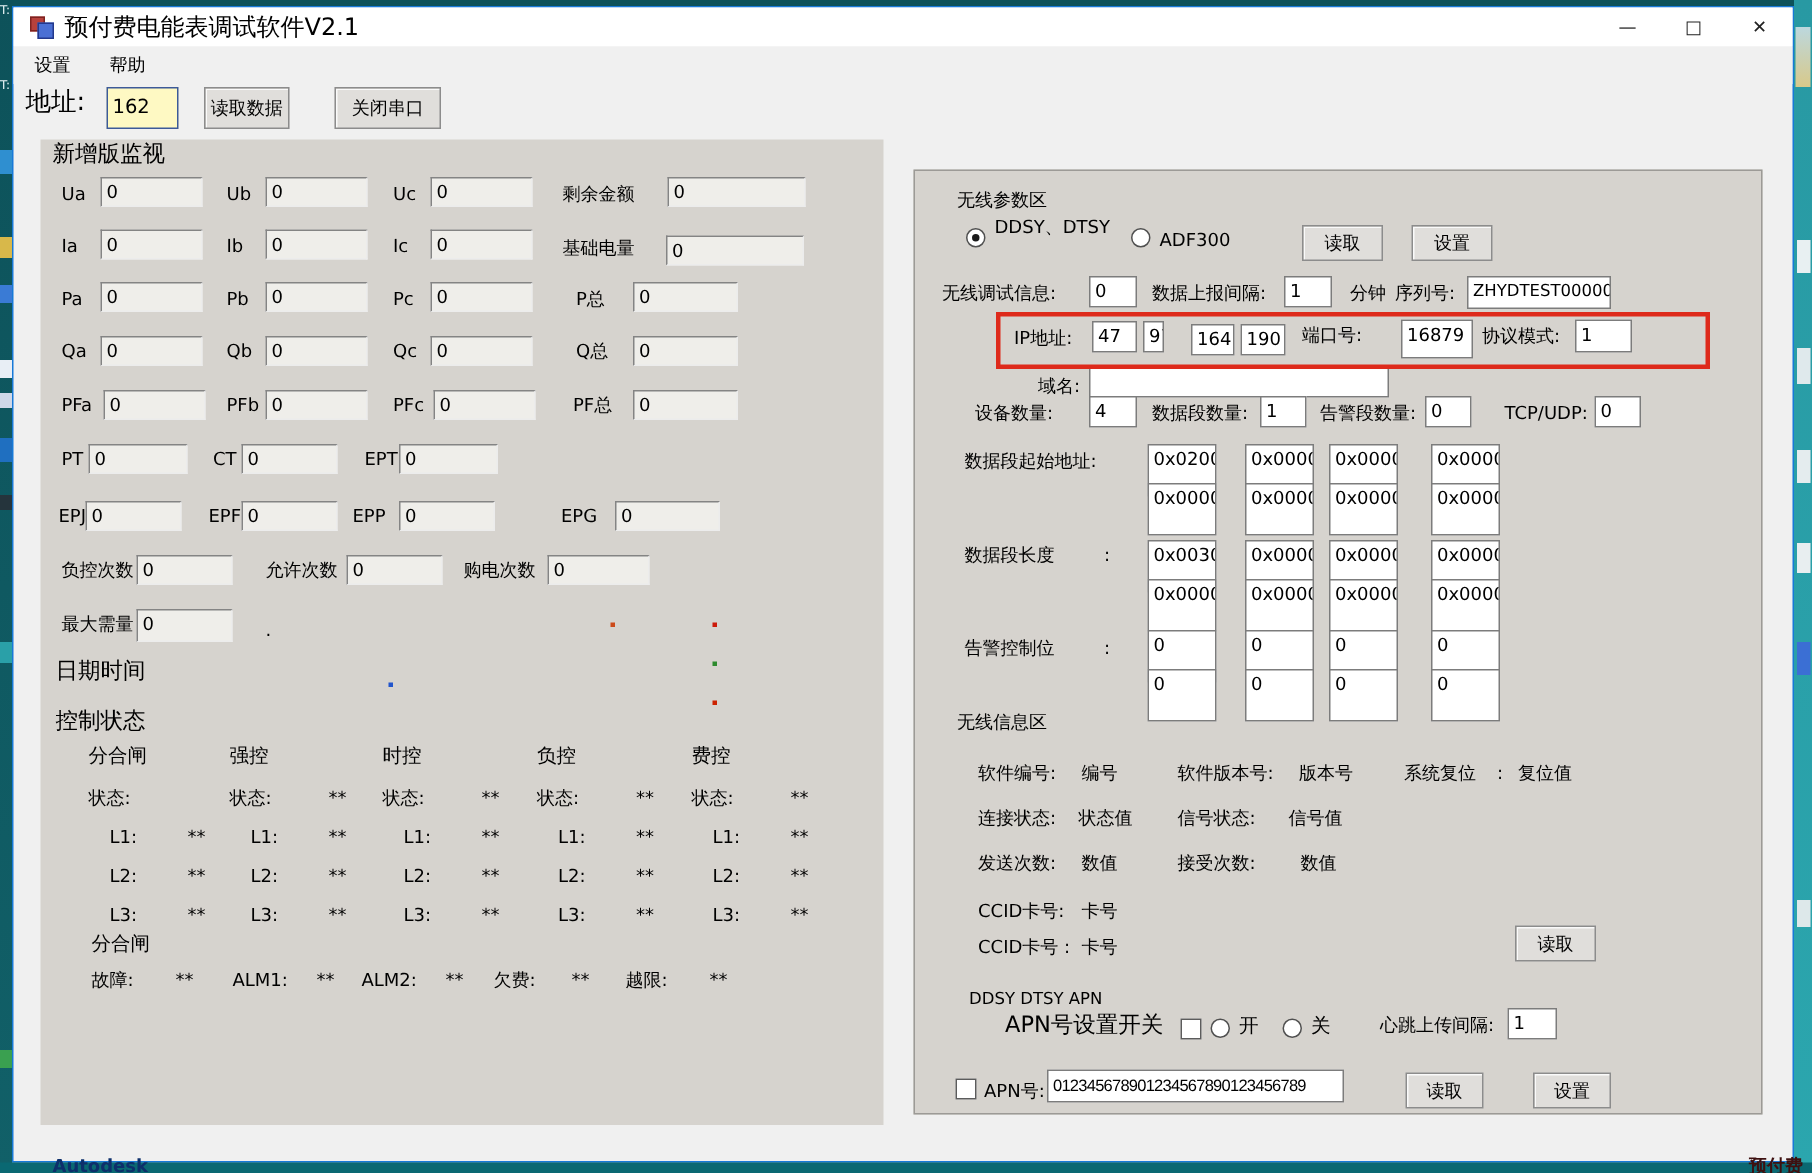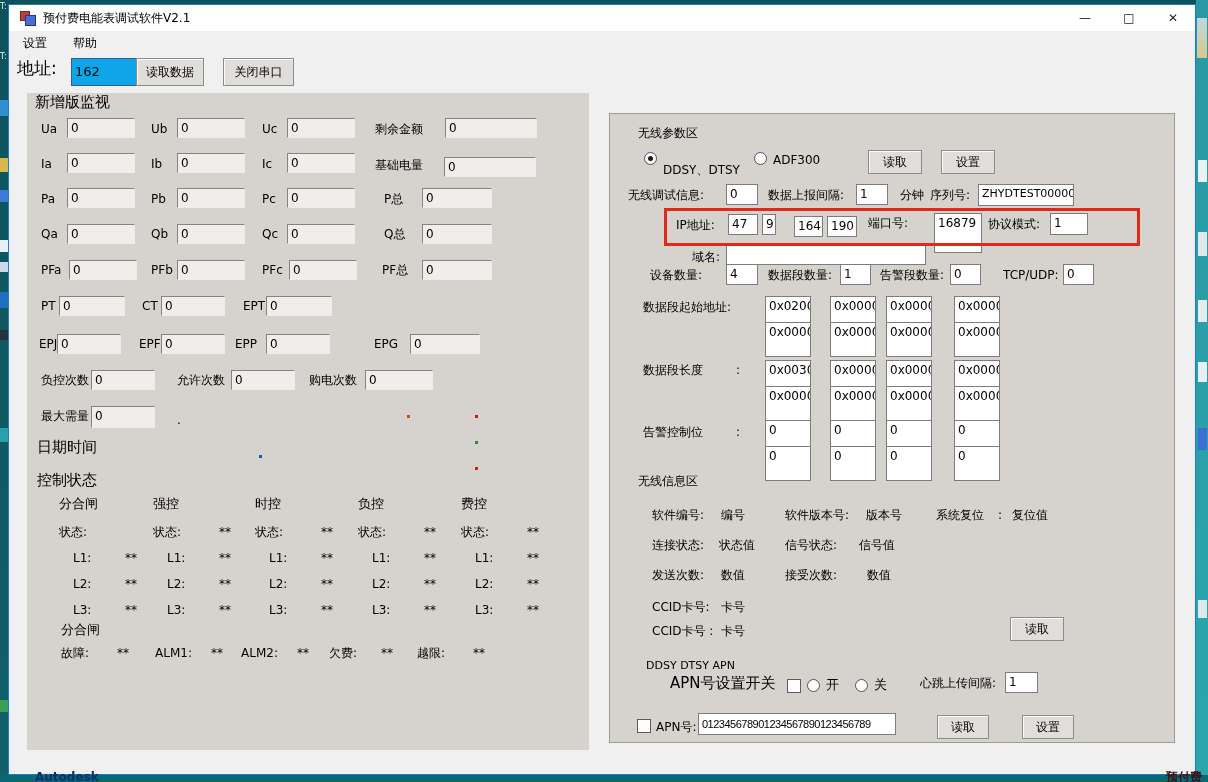--- a/index.html
+++ b/index.html
@@ -6,21 +6,21 @@
   body{width:1208px;height:782px;position:relative;overflow:hidden;
        background:linear-gradient(180deg,#0d525a,#116068);
        font-family:"DejaVu Sans",sans-serif;color:#000}
   .abs{position:absolute}
   .window{position:absolute;left:8px;top:4px;width:1188px;height:771px;
           background:#f0f0f0;border:1px solid #1779d8;box-sizing:border-box}
   .titlebar{position:absolute;left:0;top:0;width:100%;height:26px;background:#ffffff;display:flex;align-items:center}
   .app-icon{width:15px;height:14px;margin-left:11px;position:relative}
   .app-icon .sq1{position:absolute;left:0;top:0;width:8px;height:8px;background:#b8413c;border:1px solid #7d2320}
   .app-icon .sq2{position:absolute;left:5px;top:4px;width:9px;height:9px;background:#4a6fd4;border:1px solid #23388c}
-  .title-text{font-size:12px;margin-left:8px}
+  .title-text{font-size:16px;margin-left:8px}
   .win-btn{position:absolute;top:0;width:44px;height:26px;display:flex;align-items:center;justify-content:center;
            font-size:12px;color:#222;cursor:pointer}
   .menubar{position:absolute;left:0;top:26px;width:100%;height:25px;background:#f0f0f0;display:flex;align-items:center;gap:26px;padding-left:14px;box-sizing:border-box}
   .menu-item{font-size:12px;cursor:pointer}
   .lbl{position:absolute;font-size:12px;line-height:14px;white-space:nowrap}
   .big{font-size:15px}
   .fld{position:absolute;background:#efeeea;border:1px solid;border-color:#848484 #ececec #ececec #848484;
        font-size:12px;line-height:16px;padding:1px 3px;box-sizing:border-box;overflow:hidden;white-space:nowrap}
   .wfld{background:#fff;border-color:#7c7c7c}
   .btn{position:absolute;background:#e0dedb;border:1px solid #8c8c8c;box-shadow:inset 1px 1px 0 #fafafa;
@@ -87,22 +87,22 @@
     <div class="win-btn" style="right:44px">□</div>
     <div class="win-btn" style="right:0">✕</div>
   </div>
 
   <div class="menubar">
     <span class="menu-item">设置</span>
     <span class="menu-item">帮助</span>
   </div>
 
   <span class="lbl" style="left:8px;top:56px;font-size:17px">地址:</span>
-  <div class="fld wfld" style="left:62px;top:53px;width:66px;height:28px;border:1px solid #3c5a99;background:#0ea5e9;font-size:13px;line-height:24px">162</div>
-  <div class="btn" style="left:127px;top:53px;width:68px;height:28px">读取数据</div>
+  <div class="fld wfld" style="left:62px;top:53px;width:48px;height:28px;border:1px solid #3c5a99;background:#fef9c3;font-size:13px;line-height:24px">162</div>
+  <div class="btn" style="left:127px;top:53px;width:57px;height:28px">读取数据</div>
   <div class="btn" style="left:214px;top:53px;width:71px;height:28px">关闭串口</div>
 
   <div class="panel">
     <span class="lbl big" style="left:8px;top:2px">新增版监视</span>
 
     <span class="lbl" style="left:14px;top:29px">Ua</span>
     <div class="fld" style="left:40px;top:25px;width:68px;height:20px">0</div>
     <span class="lbl" style="left:124px;top:29px">Ub</span>
     <div class="fld" style="left:150px;top:25px;width:68px;height:20px">0</div>
     <span class="lbl" style="left:235px;top:29px">Uc</span>
@@ -290,42 +290,42 @@
     <span class="lbl" style="left:354px;top:553px">**</span>
     <span class="lbl" style="left:390px;top:553px">越限:</span>
     <span class="lbl" style="left:446px;top:553px">**</span>
   </div>
 
 
   <div class="tabpage">
     <span class="lbl" style="left:28px;top:12px">无线参数区</span>
 
     <span class="radio sel" style="left:34px;top:38px"></span>
-    <span class="lbl" style="left:53px;top:49px">DDSY、DTSY</span>
+    <span class="lbl" style="left:53px;top:30px">DDSY、DTSY</span>
     <span class="radio" style="left:144px;top:38px"></span>
     <span class="lbl" style="left:163px;top:39px">ADF300</span>
     <div class="btn" style="left:258px;top:36px;width:54px;height:24px">读取</div>
     <div class="btn" style="left:331px;top:36px;width:54px;height:24px">设置</div>
 
     <span class="lbl" style="left:18px;top:74px">无线调试信息:</span>
     <div class="fld wfld" style="left:116px;top:70px;width:32px;height:21px">0</div>
     <span class="lbl" style="left:158px;top:74px">数据上报间隔:</span>
     <div class="fld wfld" style="left:246px;top:70px;width:32px;height:21px">1</div>
     <span class="lbl" style="left:290px;top:74px">分钟</span>
     <span class="lbl" style="left:320px;top:74px">序列号:</span>
     <div class="fld wfld" style="left:368px;top:70px;width:96px;height:22px;font-size:11px">ZHYDTEST000001</div>
 
     <div class="redbox" style="left: 54px; top: 94px; width: 476px; height: 38px; border-color: rgb(222, 42, 27);"></div>
     <span class="lbl" style="left:66px;top:104px">IP地址:</span>
     <div class="fld wfld" style="left:118px;top:100px;width:30px;height:21px">47</div>
     <div class="fld wfld" style="left:152px;top:100px;width:14px;height:21px">97</div>
     <div class="fld wfld" style="left:184px;top:102px;width:29px;height:21px">164</div>
     <div class="fld wfld" style="left:217px;top:102px;width:30px;height:21px">190</div>
     <span class="lbl" style="left:258px;top:102px">端口号:</span>
-    <div class="fld wfld" style="left:324px;top:99px;width:48px;height:40px">16879</div>
+    <div class="fld wfld" style="left:324px;top:99px;width:48px;height:26px">16879</div>
     <span class="lbl" style="left:378px;top:103px">协议模式:</span>
     <div class="fld wfld" style="left:440px;top:99px;width:38px;height:22px">1</div>
 
     <span class="lbl" style="left:82px;top:136px">域名:</span>
     <div class="fld wfld" style="left:116px;top:130px;width:200px;height:21px"></div>
 
     <span class="lbl" style="left:40px;top:154px">设备数量:</span>
     <div class="fld wfld" style="left:116px;top:150px;width:32px;height:21px">4</div>
     <span class="lbl" style="left:158px;top:154px">数据段数量:</span>
     <div class="fld wfld" style="left:230px;top:150px;width:31px;height:21px">1</div>

